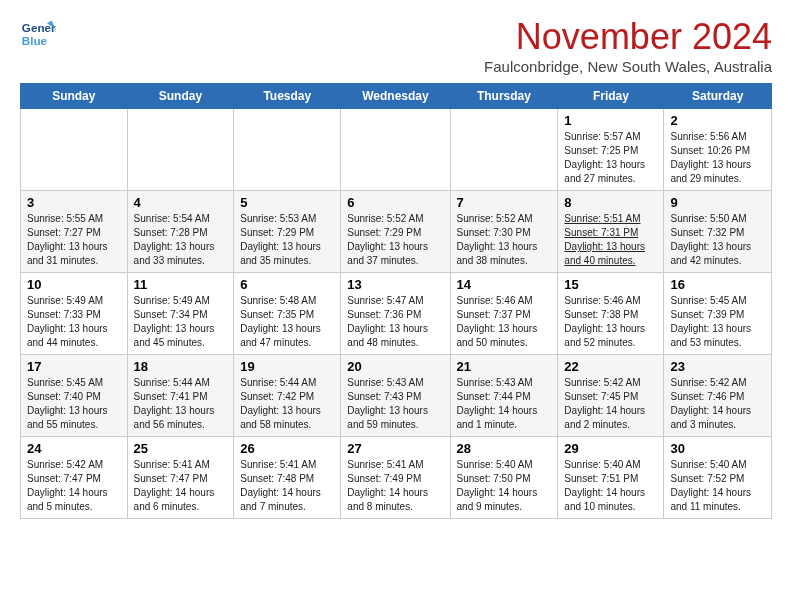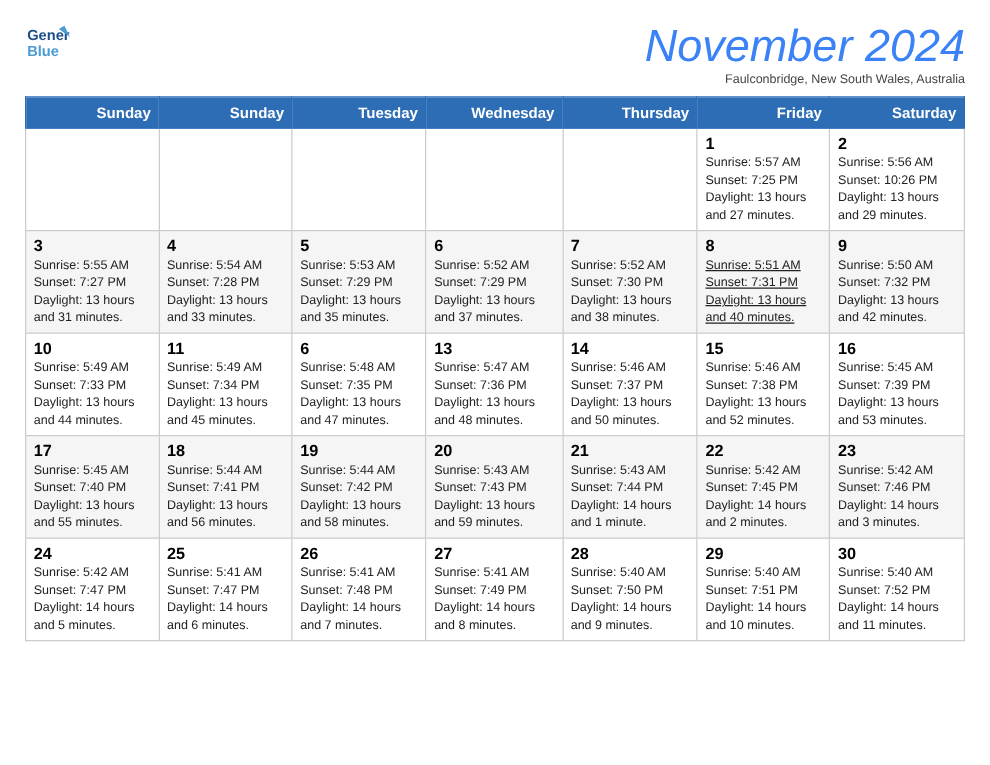--- a/index.html
+++ b/index.html
@@ -24,36 +24,35 @@
     .logo-icon {
       width: 36px;
       height: 36px;
     }
     .title-block {
       text-align: right;
     }
     .month-title {
       font-size: 36px;
       font-weight: normal;
-      color: #3b82f6;
-      font-style: italic;
+      color: #b91c1c;
     }
     .location-title {
-      font-size: 10px;
+      font-size: 15px;
       color: #444;
     }
     table {
       width: 100%;
       border-collapse: collapse;
       font-size: 11px;
     }
     thead tr th {
       background: #2d6db5;
       color: #fff;
-      text-align: right;
+      text-align: center;
       padding: 5px 6px;
       font-size: 12px;
       font-weight: bold;
       border: 1px solid #2d6db5;
     }
     tbody tr td {
       border: 1px solid #ccc;
       vertical-align: top;
       padding: 4px 6px;
       min-height: 80px;

